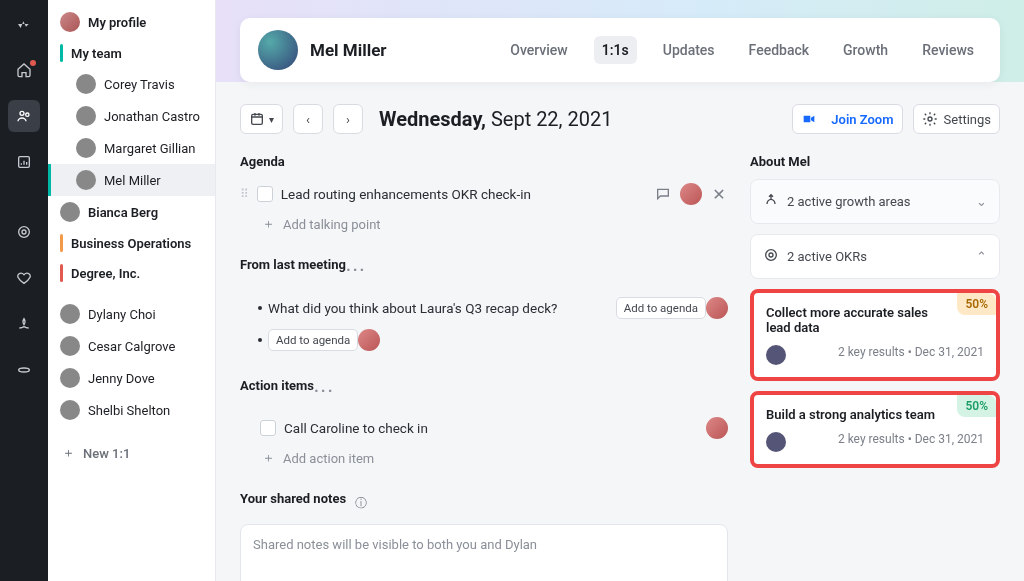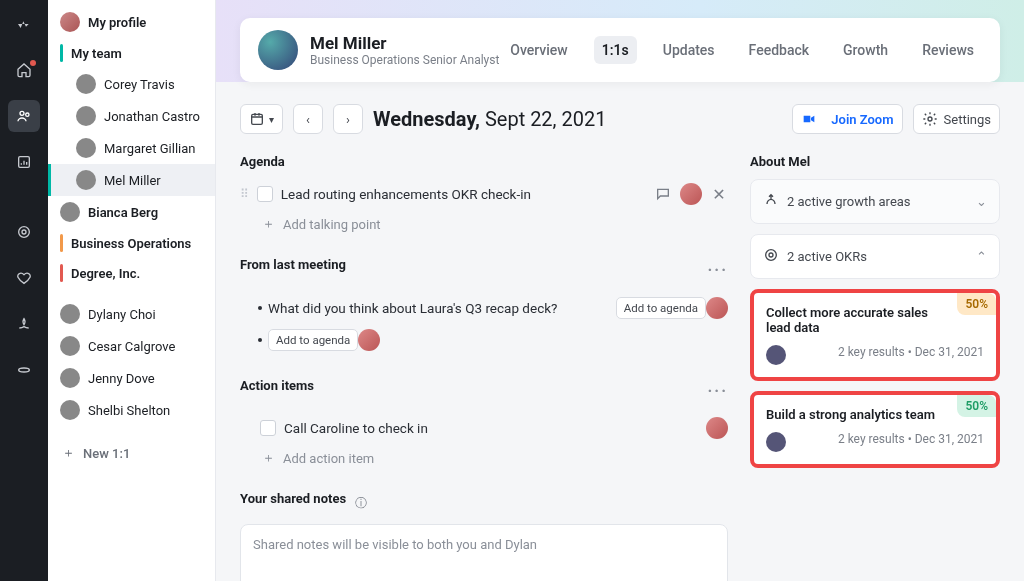--- a/index.html
+++ b/index.html
@@ -24,36 +24,36 @@
 .profile-avatar{width:40px;height:40px;border-radius:50%;background:radial-gradient(circle at 30% 30%,#5aa,#347)}
 .profile-text{margin-left:12px}
 .profile-name{font-size:17px;font-weight:700;color:#1b1e23}
 .profile-role{font-size:12px;color:#7a7f88}
 .tabs{margin-left:auto;display:flex;gap:18px;font-size:14px}
 .tab{color:#6a6f78;padding:6px 8px;border-radius:6px;cursor:pointer;font-weight:500}
 .tab.active{background:#eceef2;color:#1b1e23;font-weight:600}
 .content{flex:1;padding:22px 24px 0;display:flex;flex-direction:column;overflow:auto}
 .toolbar{display:flex;align-items:center;gap:10px}
 .tbtn{border:1px solid #d8dbe1;background:#fff;height:30px;min-width:30px;padding:0 8px;border-radius:6px;display:flex;align-items:center;justify-content:center;cursor:pointer;color:#44484f;font-size:13px}
-.date-title{font-size:20px;color:#1b1e23;}
+.date-title{font-size:20px;color:#1b1e23;margin-left:6px}
 .tool-right{margin-left:auto;display:flex;gap:10px}
 .tbtn.zoom{color:#1769ff;font-weight:600}
 .body-cols{display:flex;gap:22px;margin-top:20px}
 .col-left{flex:1;min-width:0}
 .col-right{width:250px;flex:none}
 .sec-h{font-size:13px;font-weight:700;color:#1b1e23;margin-bottom:10px}
 .agenda-row{display:flex;align-items:center;gap:8px;padding:4px 0}
 .drag{color:#c3c7cf;font-size:12px;cursor:grab}
 .chk{width:16px;height:16px;border:1px solid #cdd1d8;border-radius:3px;background:#fff;flex:none}
 .agenda-text{flex:1;font-size:13.5px;color:#2a2e35}
 .row-ctrl{display:flex;align-items:center;gap:8px}
 .ico{width:18px;height:18px;display:flex;align-items:center;justify-content:center;color:#7a7f88;cursor:pointer}
 .add-row{display:flex;align-items:center;gap:8px;color:#8a8f98;font-size:13px;padding:6px 0 2px 22px;cursor:pointer}
 .sec{margin-bottom:22px}
-.sec .sec-head{display:flex;align-items:center;justify-content:space-between;margin-bottom:10px}
+.sec .sec-head{display:flex;align-items:center;margin-bottom:10px}
 .more{color:#8a8f98;cursor:pointer;letter-spacing:2px;font-weight:700}
 .last-row{display:flex;align-items:center;gap:0;padding:5px 0}
 .bullet{width:4px;height:4px;border-radius:50%;background:#2a2e35;margin:0 6px 0 18px}
 .pill{font-size:11.5px;border:1px solid #d8dbe1;border-radius:5px;padding:3px 7px;color:#44484f;cursor:pointer;background:#fff}
 .notes-h{display:flex;align-items:center;gap:6px;margin-bottom:8px}
 .notes{border:1px solid #e2e5ea;border-radius:8px;padding:12px;font-size:13px;color:#8a8f98;min-height:70px;background:#fff}
 .about-h{font-size:13px;font-weight:700;color:#1b1e23;margin-bottom:10px}
 .r-card{border:1px solid #e7e9ee;border-radius:8px;background:#fafbfc;padding:12px;margin-bottom:10px;display:flex;align-items:center;gap:8px;font-size:13px;color:#44484f;cursor:pointer}
 .chev{margin-left:auto;color:#8a8f98}
 .okr{border:4px solid #ef4444;border-radius:8px;background:#fff;padding:12px;margin-bottom:10px;position:relative}
@@ -183,21 +183,20 @@
       <span>New 1:1</span>
     </div>
 </div>
 
 <div class="main">
   <div class="banner">
     <div class="profile-card">
       <div class="profile-avatar"></div>
       <div class="profile-text">
         <div class="profile-name">Mel Miller</div>
-        <div class="profile-role">Business Operations Senior Analyst</div>
       </div>
       <div class="tabs" id="tabs">
           <span class="tab">Overview</span>
           <span class="tab active">1:1s</span>
           <span class="tab">Updates</span>
           <span class="tab">Feedback</span>
           <span class="tab">Growth</span>
           <span class="tab">Reviews</span>
         </div>
     </div>

